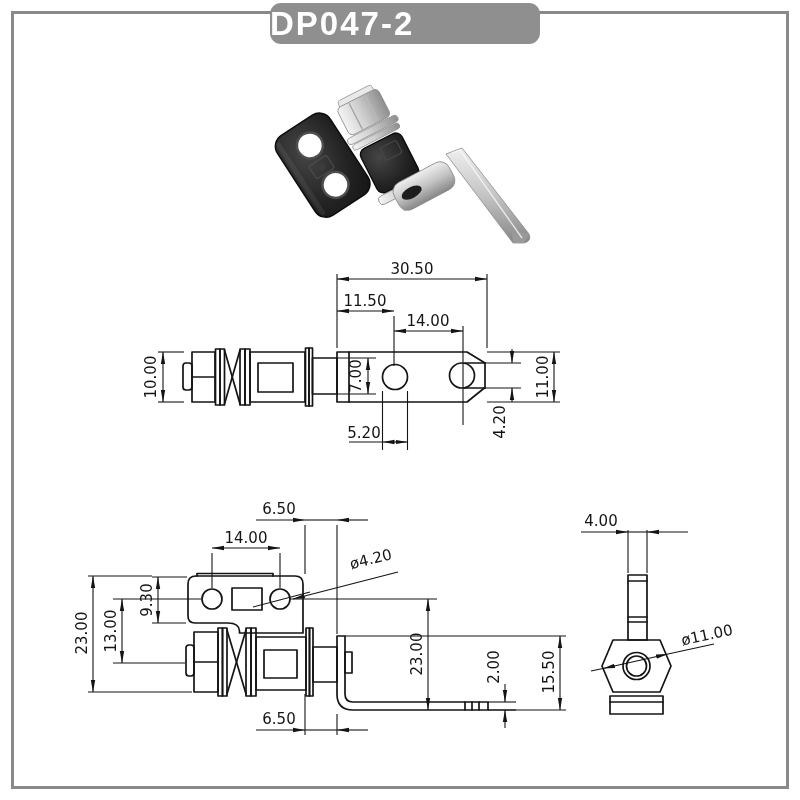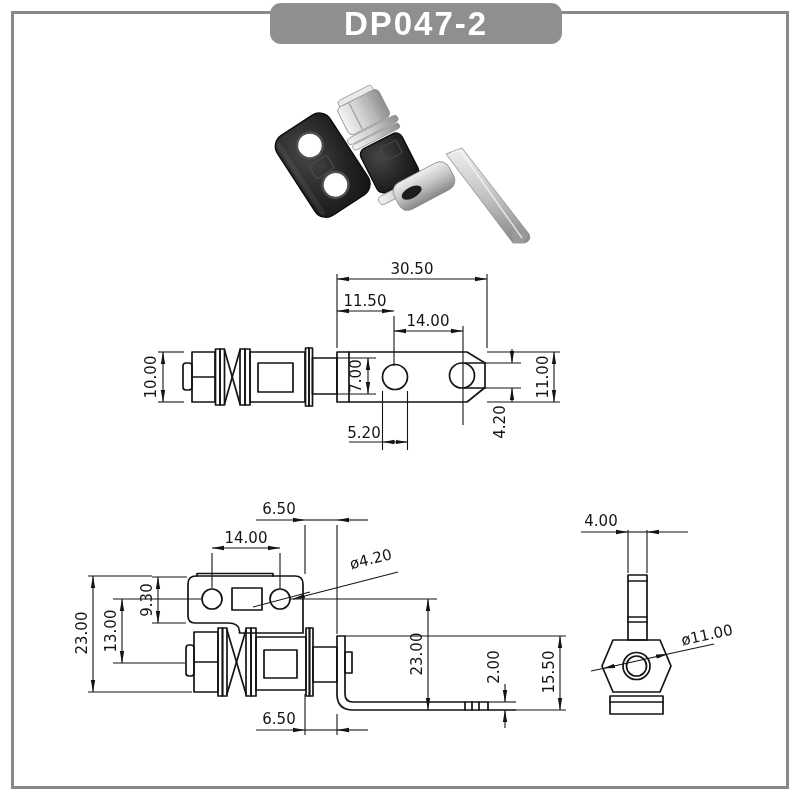--- a/index.html
+++ b/index.html
@@ -1,23 +1,23 @@
 <!DOCTYPE html>
 <html><head>
 <meta charset="utf-8">
 <style>
   html,body{margin:0;padding:0;background:#fff;}
   #stage{position:relative;width:800px;height:800px;background:#fff;overflow:hidden;
          font-family:"Liberation Sans",sans-serif;}
   #frame{position:absolute;left:11px;top:11px;right:11px;bottom:11px;
          border:3px solid #898989;}
-  #badge{position:absolute;left:270px;top:3px;width:292px;height:41px;
+  #badge{position:absolute;left:270px;top:3px;width:270px;height:41px;
          background:#8f8f8f;border-radius:11px;color:#fff;
          font-size:33px;font-weight:bold;letter-spacing:2px;
-         text-align:center;line-height:41px;z-index:5;
+         line-height:41px;z-index:5;
          font-family:"Liberation Sans",sans-serif;}
   svg{position:absolute;left:0;top:0;}
   .part{stroke:#141414;stroke-width:1.7;fill:none;stroke-linejoin:round;stroke-linecap:round;}
   .dim{stroke:#141414;stroke-width:1.1;fill:none;}
   .dimtxt{font-family:"DejaVu Sans","Liberation Sans",sans-serif;font-size:15px;fill:#141414;text-anchor:middle;}
 </style>
 </head>
 <body>
 
 <div id="stage">

